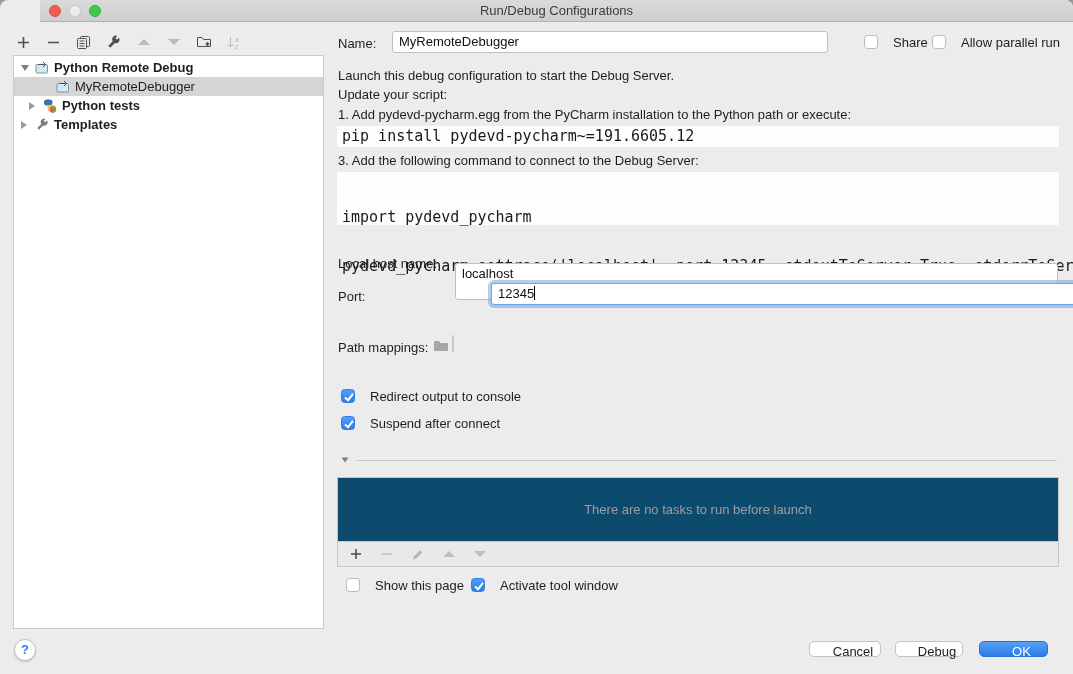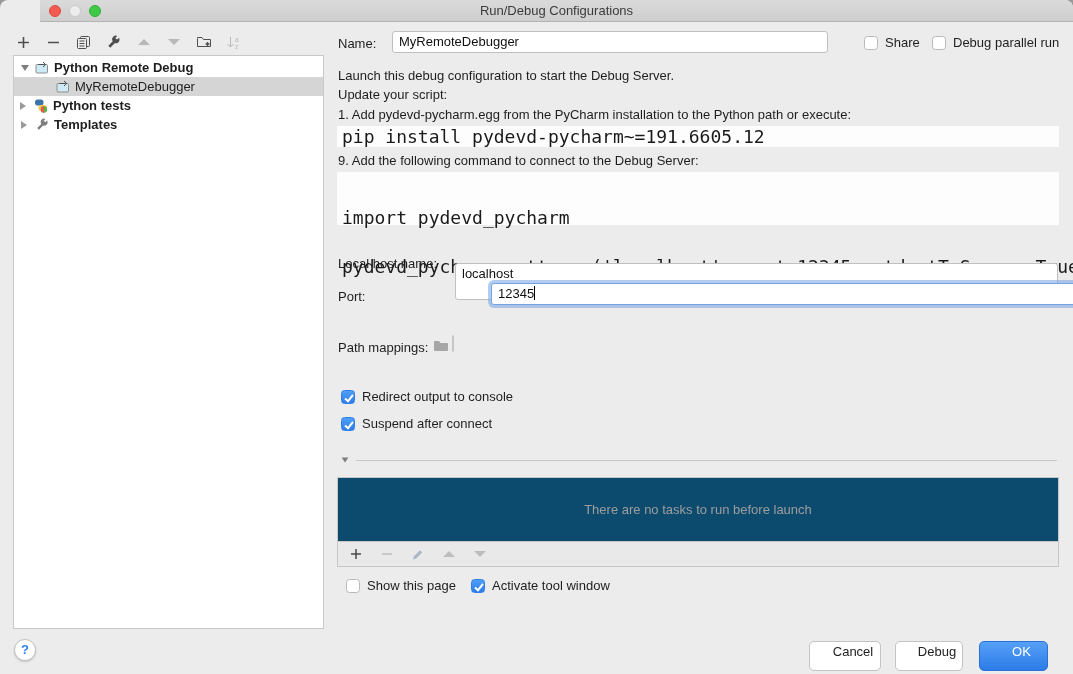--- a/index.html
+++ b/index.html
@@ -33,37 +33,37 @@
   
   .help { position:absolute; left:14px; top:639px; width:22px; height:22px; border-radius:50%;
           background:#fff; border:1px solid #c3c3c3; color:#2d7ff0; text-align:center; line-height:20px;
           font-weight:bold; box-shadow:0 1px 2px rgba(0,0,0,.18); }
   
   .rp { position:absolute; left:337px; top:0; width:722px; height:630px; }
   .abs { position:absolute; }
   .inp { border:1px solid #c0c0c0; border-radius:3px; background:#fff; padding:2px 6px;
          font:13px "Liberation Sans",sans-serif; color:#111; outline:none; }
   .inp.focused { border:1px solid #76a3e2; box-shadow:0 0 0 3px rgba(119,164,226,.55);margin-left:36px; }
-  .mono { font-family:"DejaVu Sans Mono","Liberation Mono",monospace; font-size:18px; color:#1a1a1a; }
+  .mono { font-family:"DejaVu Sans Mono","Liberation Mono",monospace; font-size:15px; color:#1a1a1a; }
   .codestrip { background:#fdfdfd; width:722px; padding-left:5px; white-space:pre; }
   .caret { display:inline-block; width:1px; height:14px; background:#000; vertical-align:-2px; }
   
-  .cbrow { display:flex; align-items:flex-end; gap:7px; white-space:nowrap; }
+  .cbrow { display:flex; align-items:flex-start; gap:15px; white-space:nowrap; }
   .cb { width:14px; height:14px; border-radius:3.5px; background:#fff; border:1px solid #b9b9b9; position:relative; flex:none; }
   .cb svg { position:absolute; left:0; top:0; display:none; }
   .cb.checked { background:linear-gradient(#4da0f6,#2f7ce8); border:1px solid #2f7ce8; }
   .cb.checked svg { display:block; }
   
   .bl-header { display:flex; align-items:center; gap:7px; }
   .bl-line { flex:1; height:1px; background:#c9c9c9; }
   .tasks { border:1px solid #c6c6c6; background:#0c4a6e; }
   .tasks .empty { height:63px; display:flex; align-items:center; justify-content:center; color:#9e9e9e; }
   .tasks .tfoot { height:25px; background:#e9e9e9; border-top:1px solid #c6c6c6; display:flex; align-items:center; gap:14px; padding-left:9px; }
   
-  .btn { position:absolute; height:30px; border-radius:5px; border:1px solid #c3c3c3;
+  .btn { position:absolute; height:16px; border-radius:5px; border:1px solid #c3c3c3;
          background:#fff; text-align:center; line-height:20px; color:#222;padding-left:16px; }
   .btn.ok { background:linear-gradient(#55a0f7,#2d7ce8); border:1px solid #2a70d6; color:#fff; }
   .pm-field { background:#ececec; border:1px solid #c6c6c6; border-radius:3px; position:relative; }
   .pm-field svg { position:absolute; right:5px; top:3px; }
 </style>
 </head>
 <body>
 
 <div class="window">
 
@@ -135,21 +135,21 @@
     </div>
     <div class="trow sel" style="padding-left:42px">
       <svg width="14" height="13">
         <rect x="1" y="3.5" width="11.5" height="8.5" rx="1" fill="#cdeaf6" stroke="#8f8f8f"></rect>
         <path d="M3.5 3.5h6" stroke="#4b4b4b" fill="none"></path>
         <path d="M8 1l2.7 2.5L8 6" fill="none" stroke="#4b4b4b"></path>
       </svg>
       <span class="gap"></span>
       <span>MyRemoteDebugger</span>
     </div>
-    <div class="trow" style="padding-left:6px">
+    <div class="trow" style="padding-left:15px">
       <span class="exp">
           <span class="exp-closed"></span>
         </span>
       <svg width="14" height="14">
         <rect x="1" y="0.5" width="8.5" height="6" rx="2.8" fill="#3b74a8"></rect>
         <rect x="4.5" y="6" width="8.5" height="6" rx="2.8" fill="#f2c94c"></rect>
         <circle cx="10" cy="10.5" r="3.2" fill="#5fae46"></circle>
         <path d="M10 7.3a3.2 3.2 0 0 0 0 6.4z" fill="#e35a52"></path>
       </svg>
       <span class="gap"></span>
@@ -177,30 +177,30 @@
     <span class="abs cbrow" style="left:527px;top:35px">
       <span class="cb">
         
       </span>
       <span>Share</span>
     </span>
     <span class="abs cbrow" style="left:595px;top:35px">
       <span class="cb">
         
       </span>
-      <span>Debug parallel run</span>
+      <span>Allow parallel run</span>
     </span>
 
     <span class="abs" style="left:1px;top:68px">Launch this debug configuration to start the Debug Server.</span>
     <span class="abs" style="left:1px;top:87px">Update your script:</span>
     <span class="abs" style="left:1px;top:107px">1. Add pydevd-pycharm.egg from the PyCharm installation to the Python path or execute:</span>
 
     <div class="abs codestrip mono" style="left:0;top:126px;height:21px;line-height:21px">pip install pydevd-pycharm~=191.6605.12</div>
 
-    <span class="abs" style="left:1px;top:153px">9. Add the following command to connect to the Debug Server:</span>
+    <span class="abs" style="left:1px;top:153px">3. Add the following command to connect to the Debug Server:</span>
 
     <div class="abs codestrip" style="left:0;top:172px;height:53px;padding-top:6px">
       <div class="mono" style="line-height:19px">import pydevd_pycharm</div>
       <div class="mono" style="line-height:19px">pydevd_pycharm.settrace('localhost', port=12345, stdoutToServer=True, stderrToServer=True)</div>
     </div>
 
     <span class="abs" style="left:1px;top:256px">Local host name:</span>
     <span class="abs inp" style="left:118px;top:263px;width:603px;height:37px">localhost</span>
 
     <span class="abs" style="left:1px;top:289px">Port:</span>

